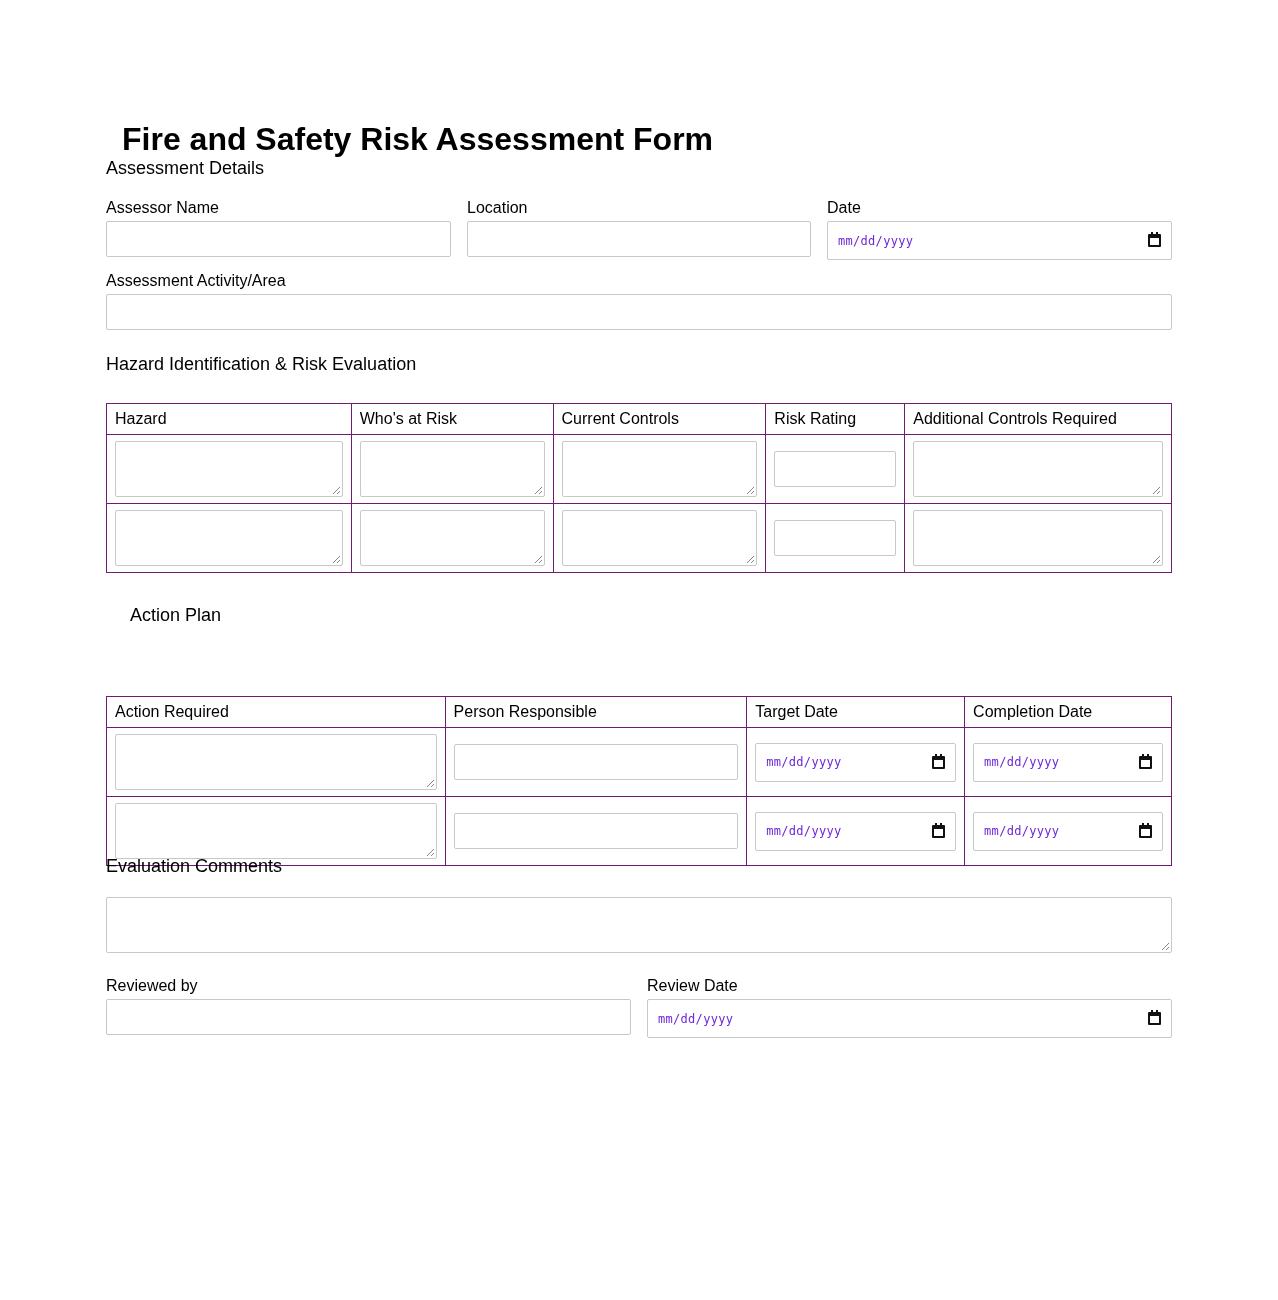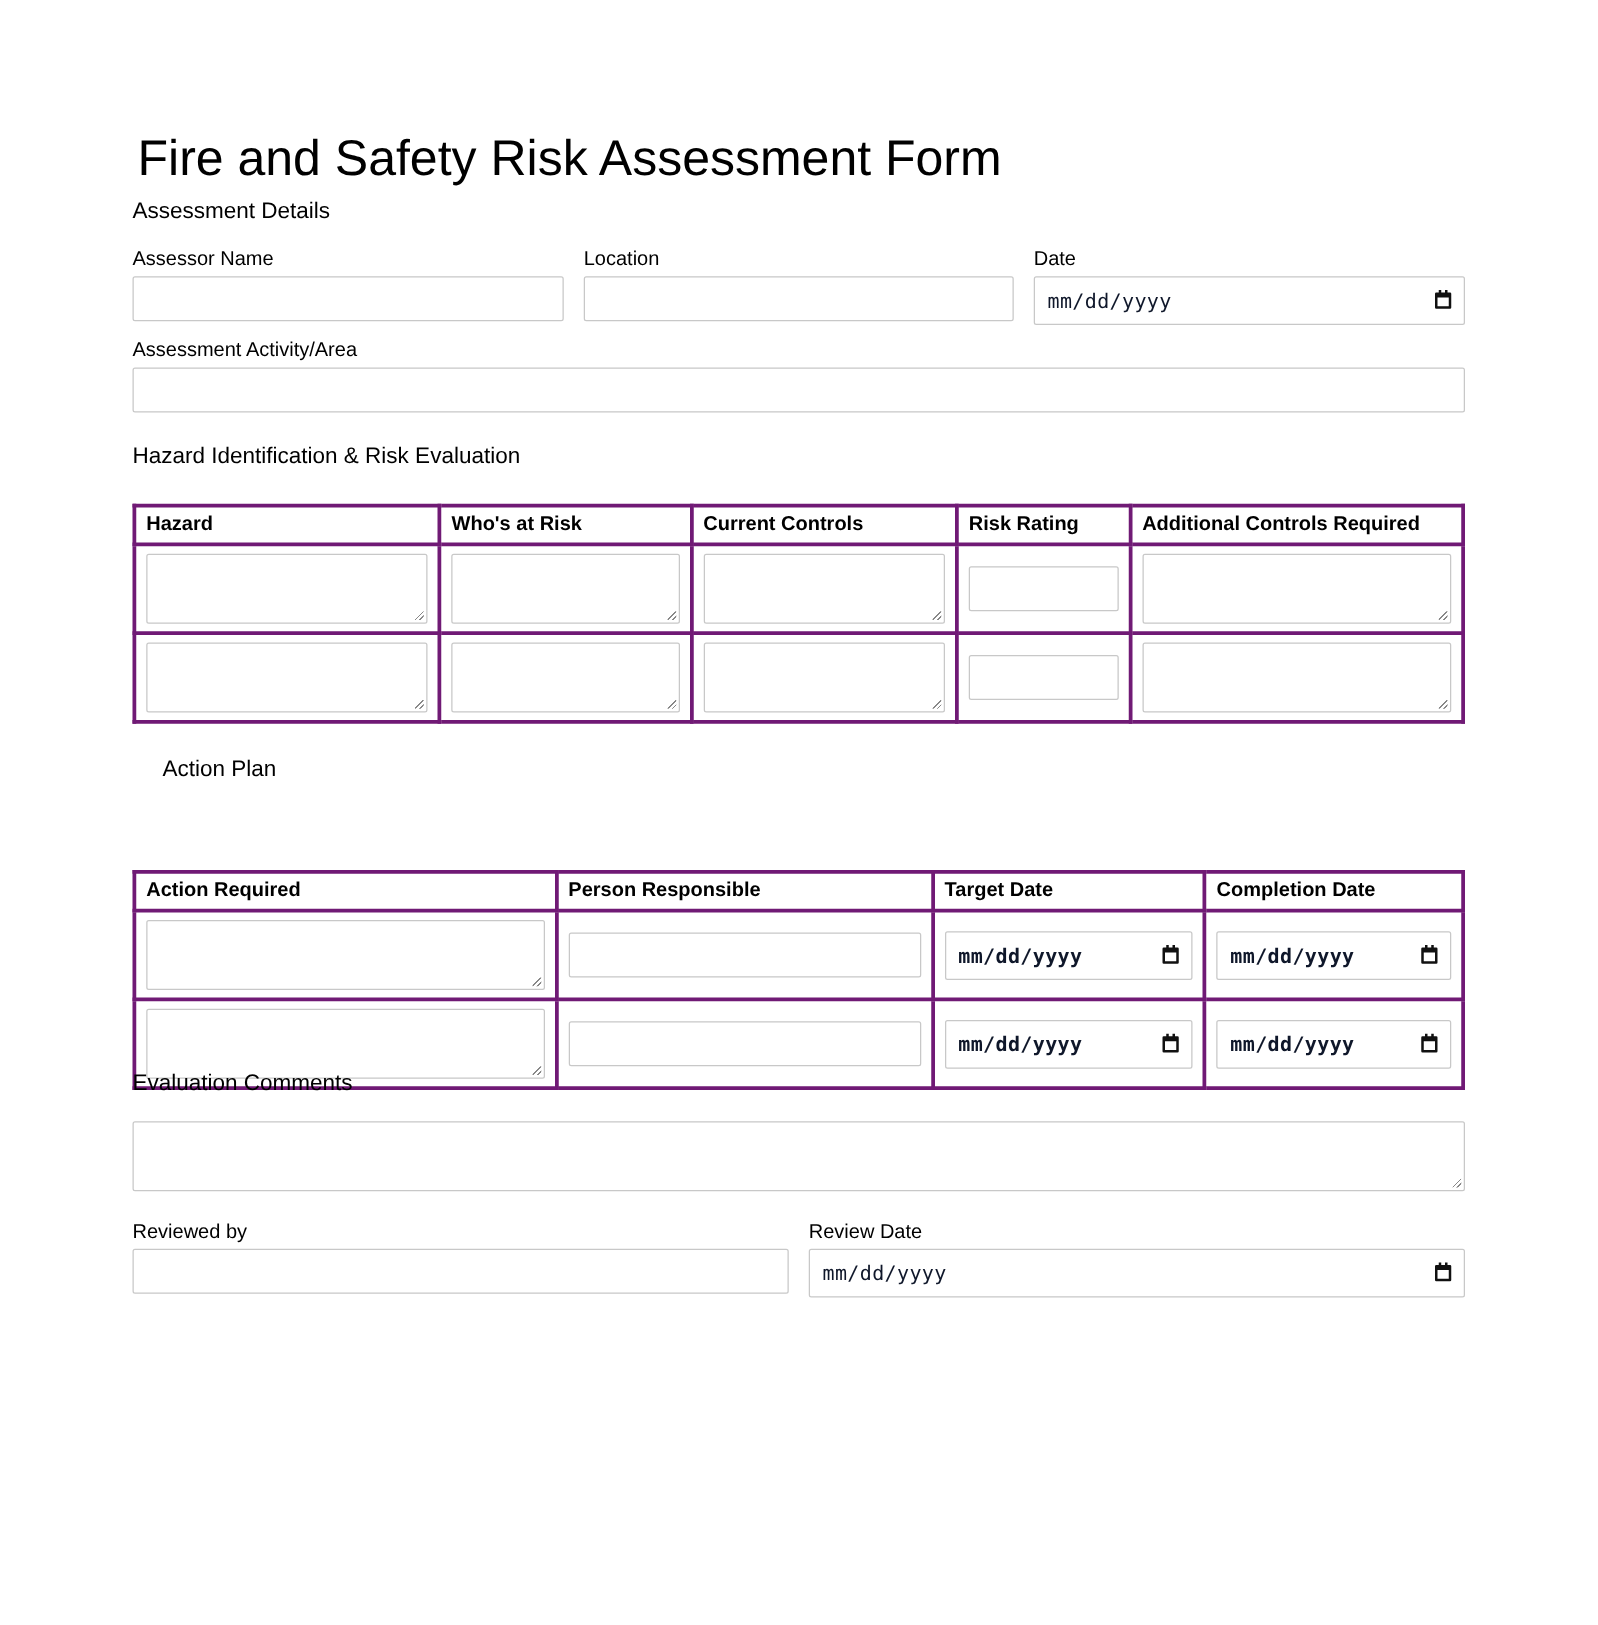--- a/index.html
+++ b/index.html
@@ -5,22 +5,22 @@
     * { box-sizing: border-box; }
     html, body { margin: 0; padding: 0; background: #ffffff; }
     body {
       width: 1278px; height: 1300px;
       font-family: "Liberation Sans", sans-serif;
       color: #000;
       position: relative;
     }
     .page { position: absolute; left: 106px; top: 0; width: 1066px; }
     h1 {
-      position: absolute; top: 104px; left: 0; margin: 4px;
-      font-size: 40px; font-weight: normal; line-height: 38px;
+      position: absolute; top: 104px; left: 0; margin: 16px;
+      font-size: 32px; font-weight: bold; line-height: 38px;
     }
     .section-title {
       position: absolute; left: 0; margin: 0;
       font-size: 18px; font-weight: normal; line-height: 22px; text-align: right;
     }
     .label {
       position: absolute; font-size: 16px; line-height: 18px;
     }
     .input {
       position: absolute; height: 36px;
@@ -29,37 +29,37 @@
       padding: 0 8px; outline: none;
     }
     .date {
       position: absolute; height: 39px;
       border: 1px solid #c8c8c8; border-radius: 2px; background: #fff;
       display: flex; align-items: center; justify-content: space-between;
       padding: 0 10px 0 10px;
     }
     .date-ph {
       font-family: "DejaVu Sans Mono", "Liberation Mono", monospace;
-      font-size: 16px; color: #0f172a; letter-spacing: 0.3px;
+      font-size: 12px; color: #6d28d9; letter-spacing: 0.3px;
     }
     .cal-icon {
       width: 13px; height: 13px; border: 2px solid #111; border-top-width: 4px;
       border-radius: 1px; position: relative;
     }
     .cal-icon::before, .cal-icon::after {
       content: ""; position: absolute; top: -6px; width: 2px; height: 3px; background: #111;
     }
     .cal-icon::before { left: 1px; }
     .cal-icon::after { right: 1px; }
     table.grid {
       position: absolute; left: 0; border-collapse: collapse; width: 1066px;
     }
     table.grid th, table.grid td {
-      border: 3px solid #701a75; text-align: left; vertical-align: middle;
-      padding: 6px 8px; font-weight: bold; font-size: 16px;
+      border: 1px solid #701a75; text-align: left; vertical-align: middle;
+      padding: 6px 8px; font-weight: normal; font-size: 16px;
     }
     table.grid th { height: 31px; padding: 0 8px; }
     table.grid td { height: 69px; }
     .ta {
       display: block; width: 100%; height: 56px;
       border: 1px solid #c8c8c8; border-radius: 2px; position: relative; background: #fff;
     }
     .ta .grip {
       position: absolute; right: 2px; bottom: 2px; width: 7px; height: 7px;
       background: linear-gradient(135deg, transparent 45%, #888 45%, #888 55%, transparent 55%, transparent 72%, #888 72%, #888 82%, transparent 82%);

